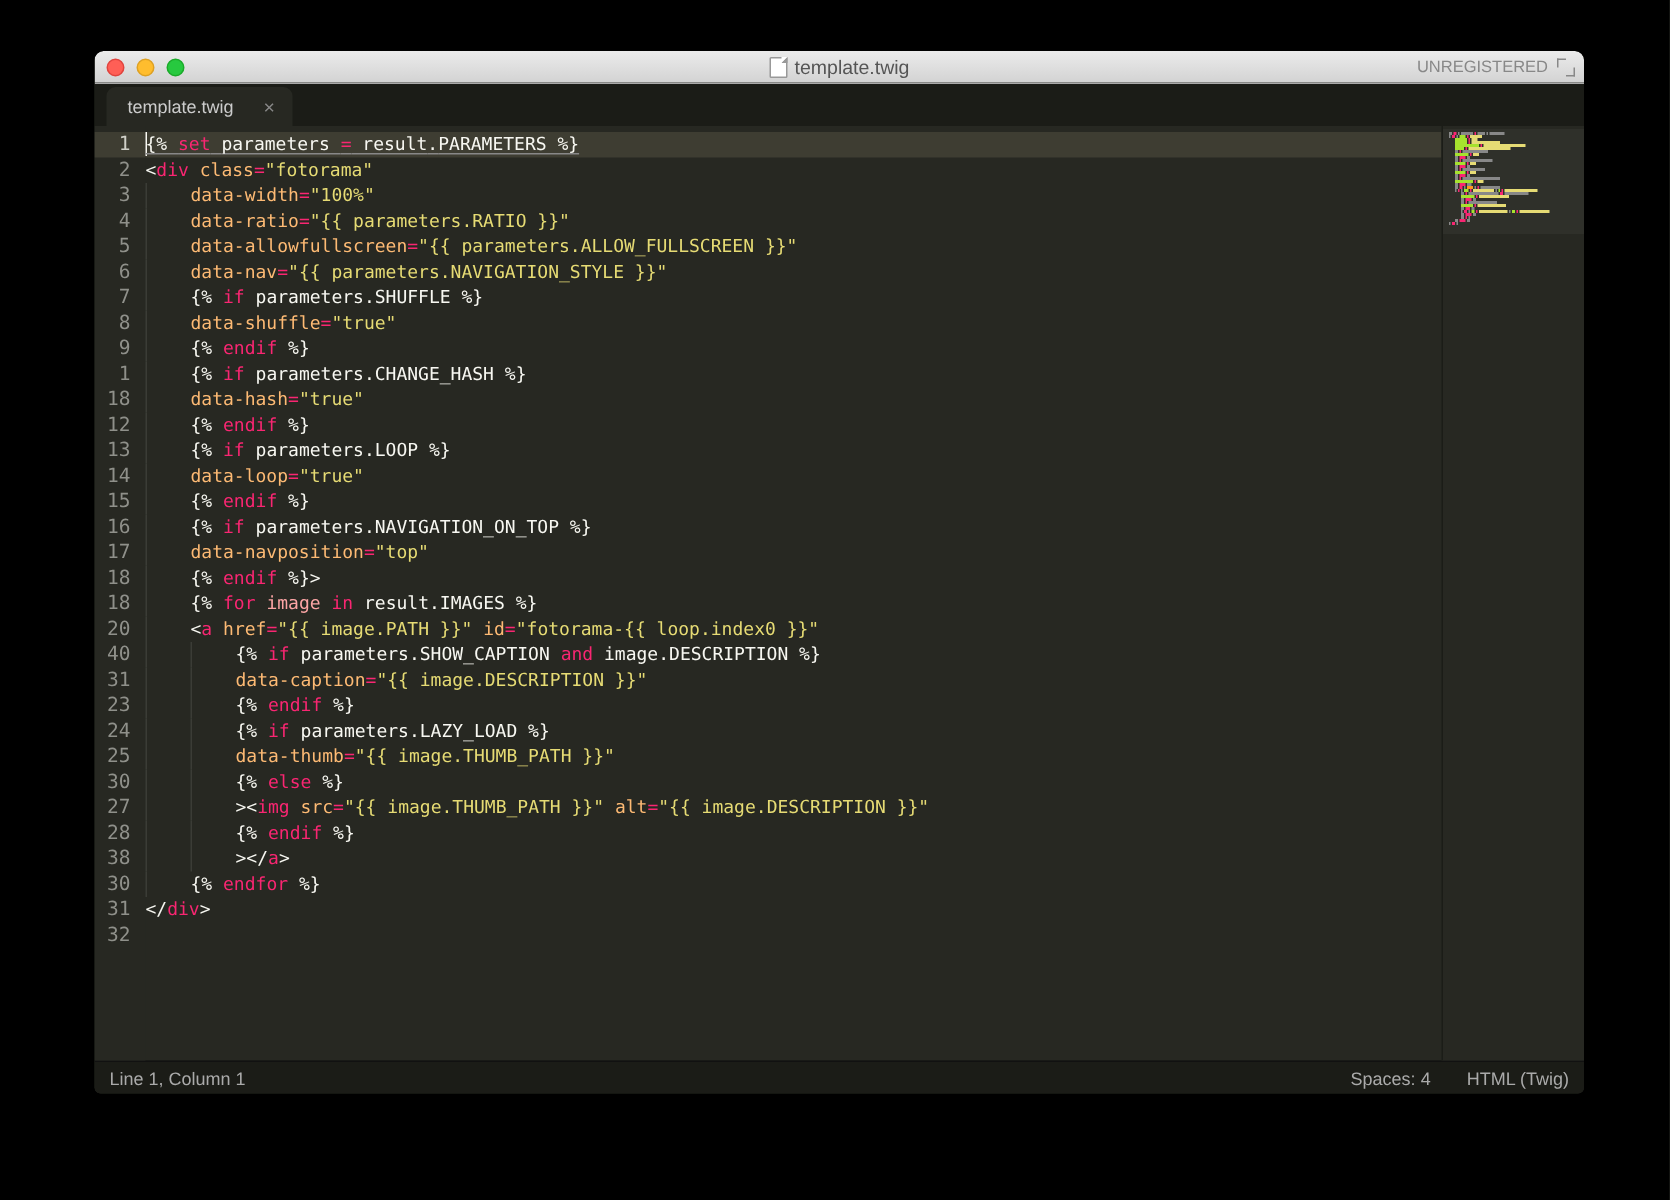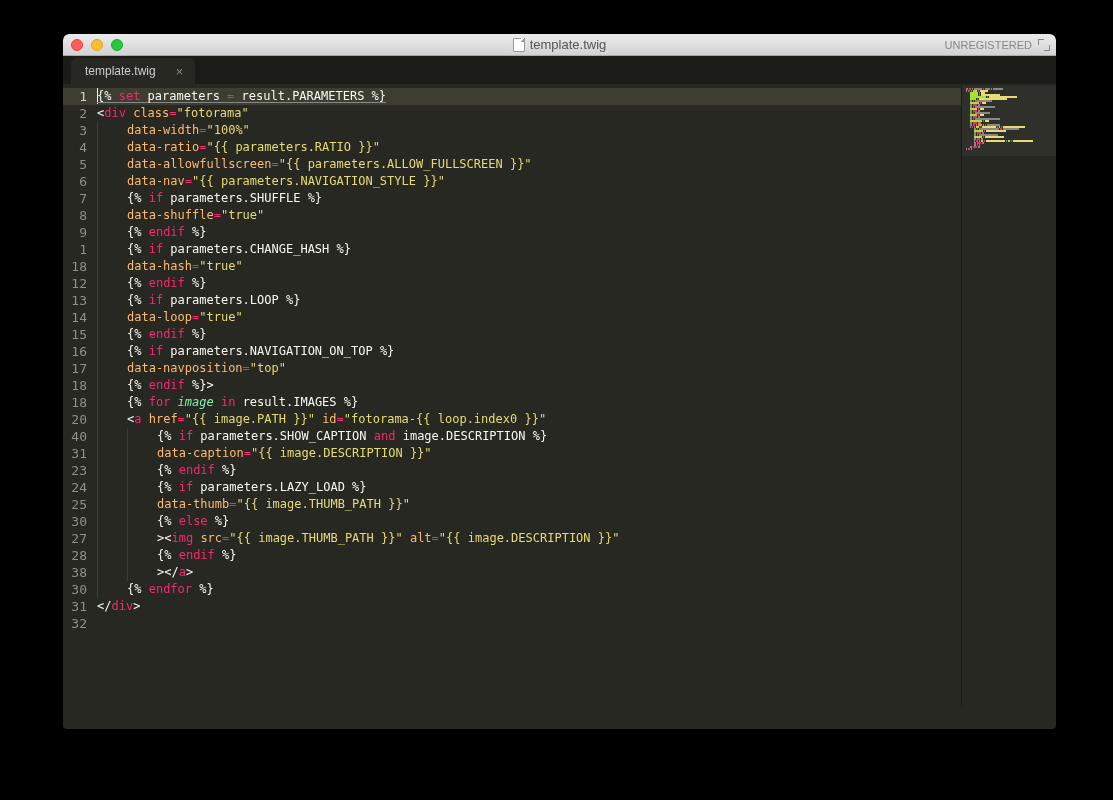--- a/index.html
+++ b/index.html
@@ -162,21 +162,21 @@
     display:inline-block;
     width:1px; height:16px;
     background:#f8f8f2;
     vertical-align:top;
     margin-right:-1px;
   }
   
   .c-kw   { color:#f92672; }
   .c-attr { color:#fdba74; }
   .c-str  { color:#e6db74; }
-  .c-var  { color:#86efac; font-style:italic; }
+  .c-var  { color:#fca5a5; }
   .c-tag  { color:#f92672; }
   .c-op   { color:#f92672; }
   .c-pun  { color:#f8f8f2; }
   .c-und  { text-decoration: underline solid #888; text-underline-offset:2px; }
 
   .minimap {
     width: 95px;
     background: #272822;
     position: relative;
     border-left: 1px solid #1b1c17;
@@ -462,13 +462,20 @@
           <div class="mmline" style="margin-left: 0px;">
             <span class="mmseg" style="background: rgb(136, 136, 136); width: 1px;"></span>
             <span class="mmseg" style="background: rgb(249, 38, 114); width: 2px;"></span>
             <span class="mmseg" style="background: rgb(136, 136, 136); width: 1px;"></span>
           </div>
           <div class="mmline" style="margin-left: 0px;"></div>
         </div>
     </div>
   </div>
 
+  <div class="statusbar">
+    <span>Line 1, Column 1</span>
+    <div class="right">
+      <span>Spaces: 4</span>
+      <span>HTML (Twig)</span>
+    </div>
+  </div>
 </div>
 
 </body></html>

